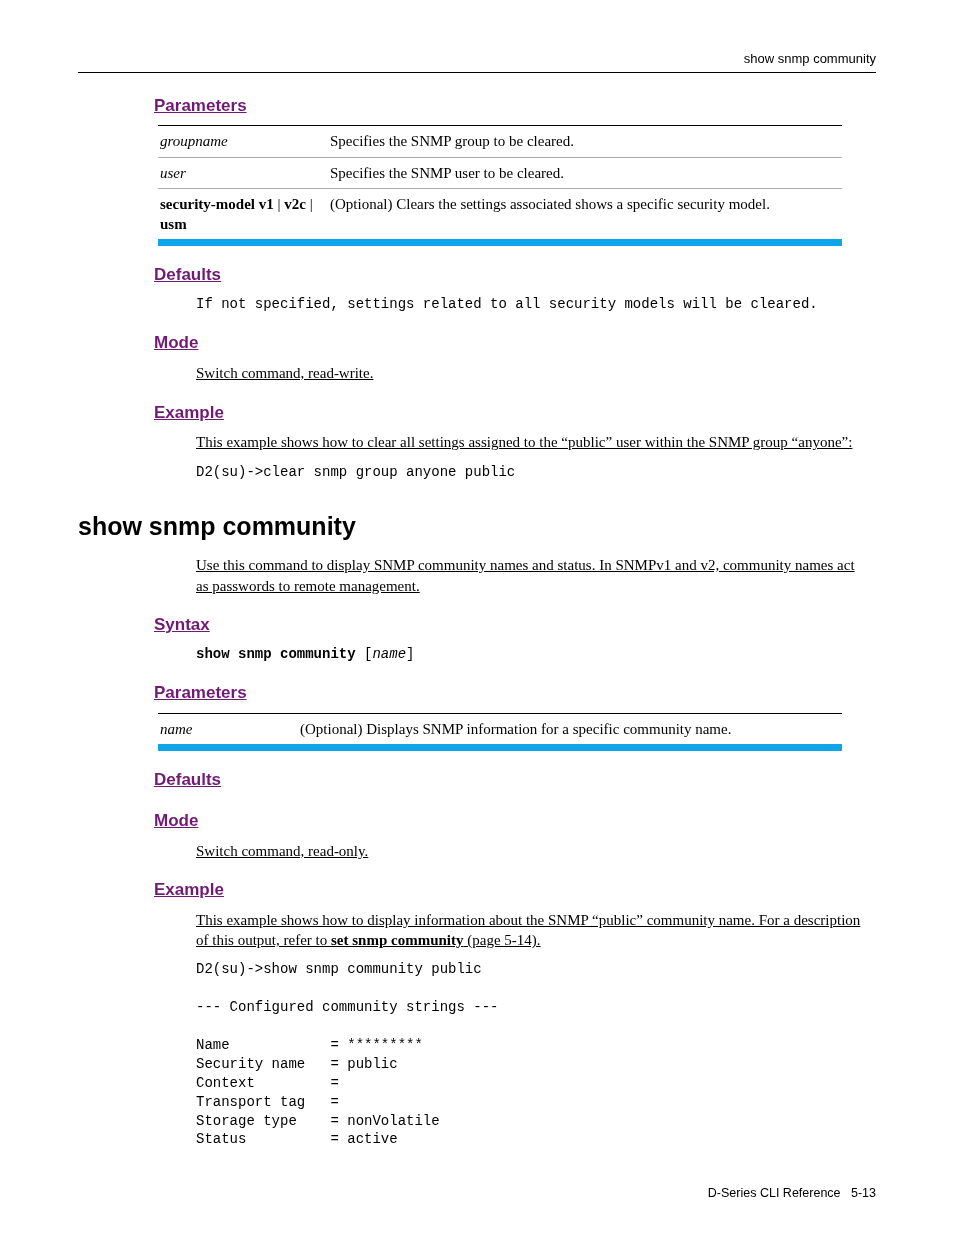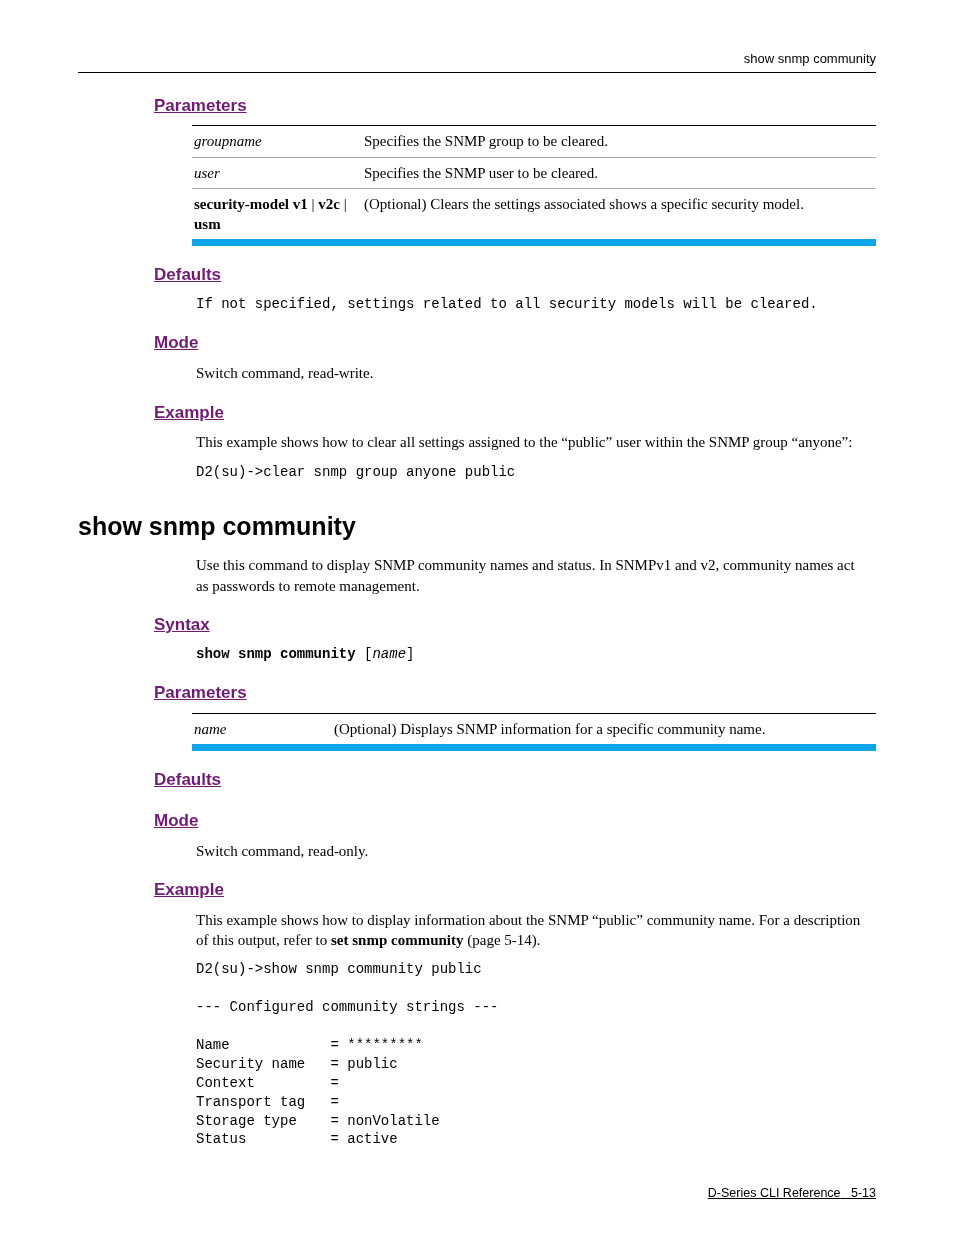--- a/index.html
+++ b/index.html
@@ -30,32 +30,33 @@
     font-weight: bold;
     color: #701a75;
     font-size: 17px;
     margin: 18px 0 8px 76px;
     text-decoration: underline;
   }
   .body-text {
     margin-left: 118px;
     margin-right: 8px;
     margin-bottom: 10px;
+    text-decoration: underline;
   }
   .mono {
     font-family: Liberation Mono, monospace;
     font-size: 14px;
     white-space: pre;
   }
   .mono-block {
     margin-left: 118px;
     margin-bottom: 10px;
   }
   table.param-table {
-    margin-left: 114px;
+    margin-left: 80px;
     border-collapse: collapse;
     width: 684px;
     margin-bottom: 10px;
   }
   table.param-table td {
     border-top: 1px solid #aaa;
     border-bottom: 1px solid #aaa;
     padding: 5px 8px 5px 2px;
     vertical-align: top;
     font-size: 15px;
@@ -73,21 +74,20 @@
     font-weight: bold;
     font-size: 25px;
     margin: 28px 0 12px 0;
   }
   .syntax-line .bold { font-weight: bold; }
   .footer {
     text-align: right;
     font-family: Arial, Helvetica, sans-serif;
     font-size: 12.5px;
     margin-top: 36px;
-    text-decoration: underline;
   }
   .pipe { font-family: inherit; }
 </style>
 </head>
 <body>
 
 <div class="page">
 
   <div class="top-header">show snmp community</div>
 

